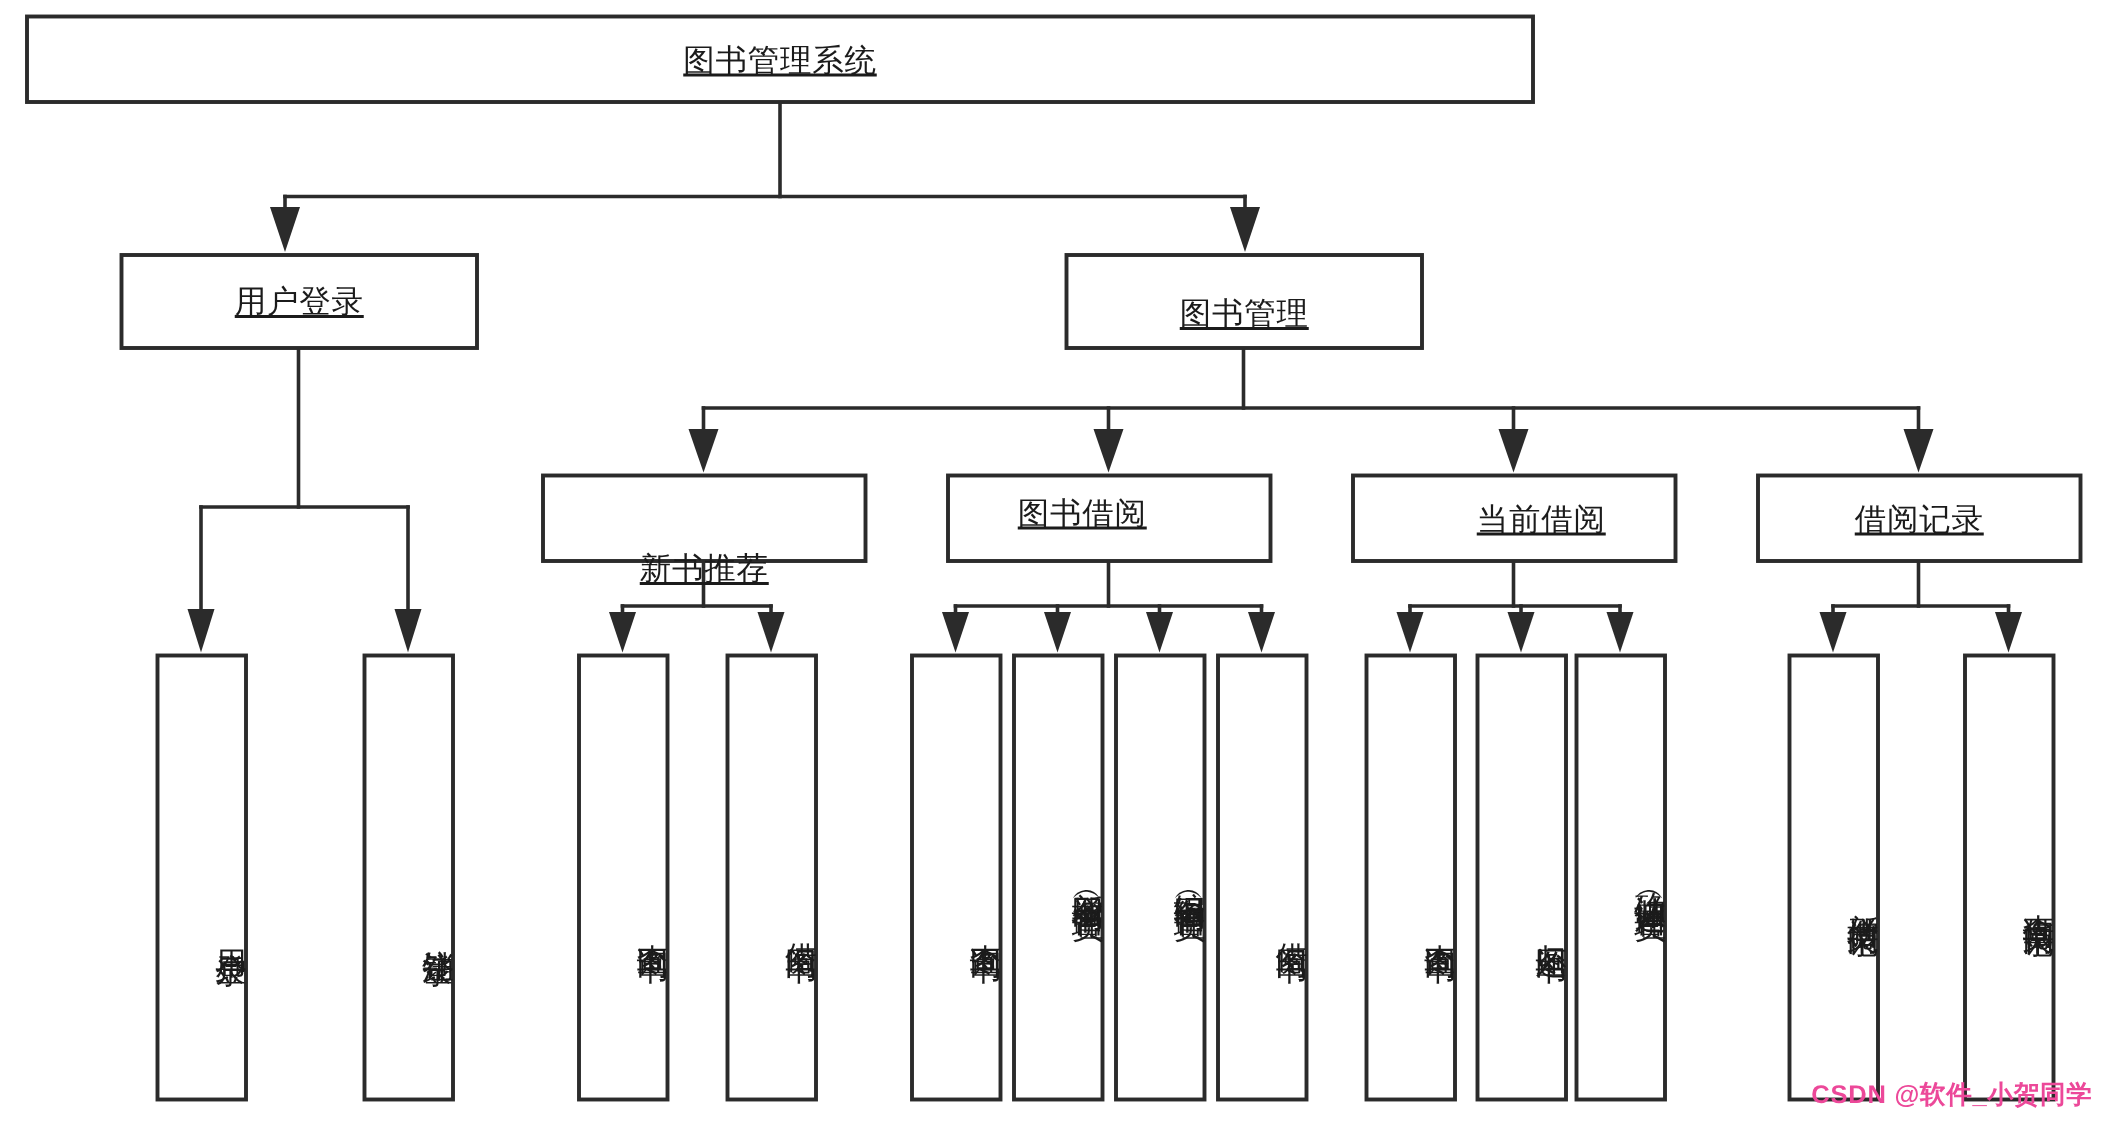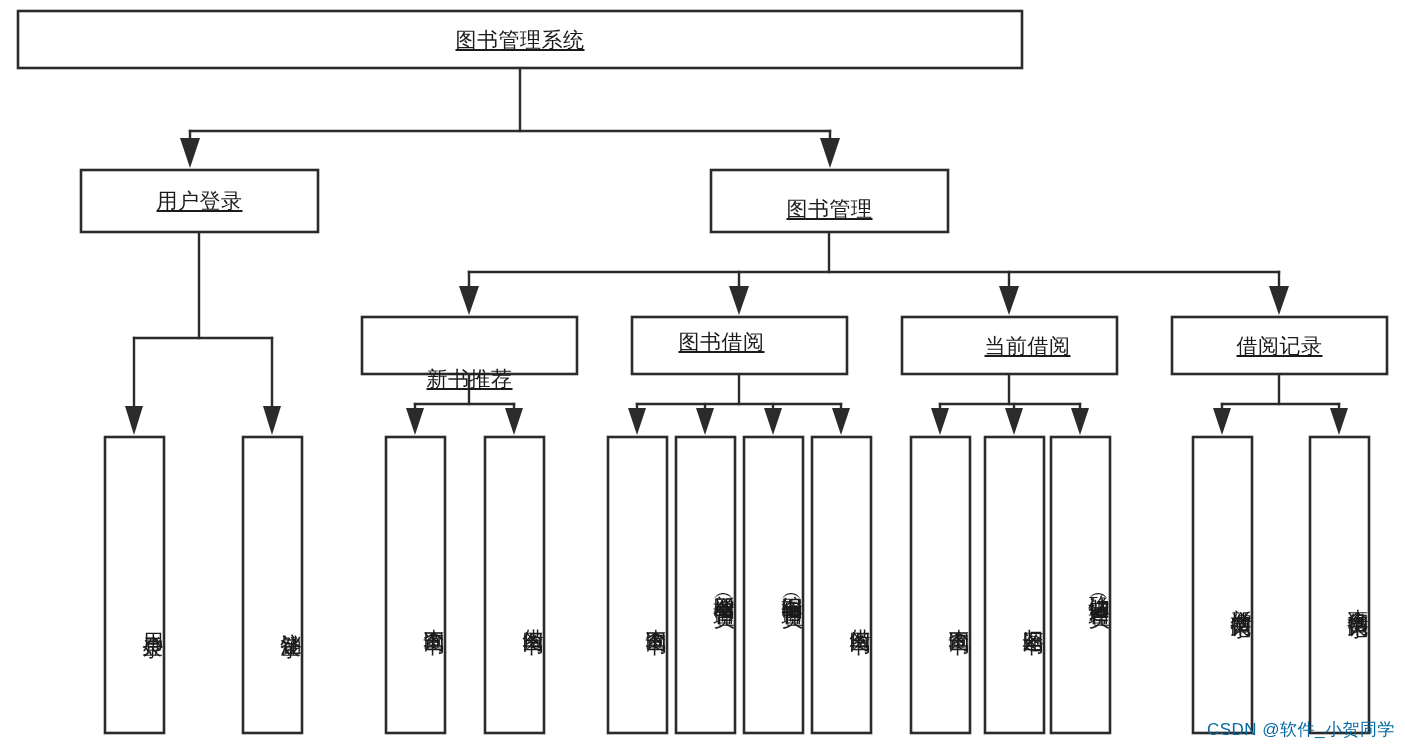--- a/index.html
+++ b/index.html
@@ -61,25 +61,26 @@
     writing-mode: vertical-rl;
     text-orientation: upright;
     line-height: 1.08;
     letter-spacing: 2px;
     pointer-events: none;
   }
   .watermark {
     position: absolute;
     right: 10px;
     bottom: 6px;
-    color: #0369a1;
+    color: #ec4899;
     font-size: 17px;
     letter-spacing: 0.5px;
     white-space: nowrap;
     user-select: none;
+    font-weight: bold;
   }
 </style>
 </head>
 <body>
 
 <div id="canvas">
 
   <svg class="diagram" viewBox="0 0 1405 747">
 
     <g>

